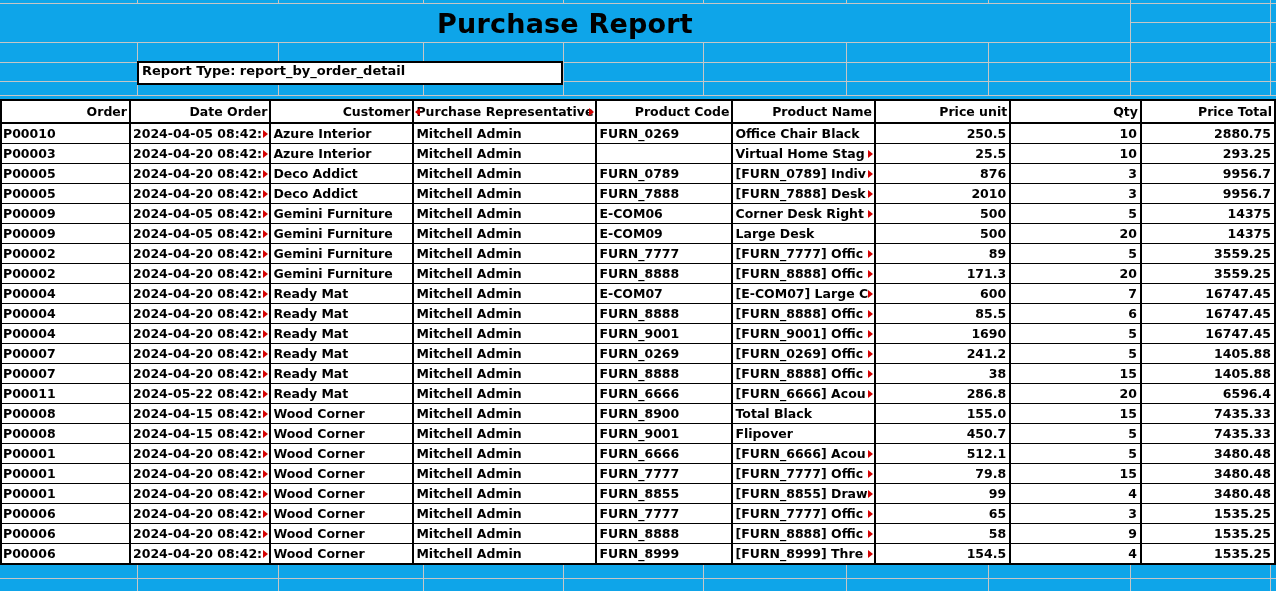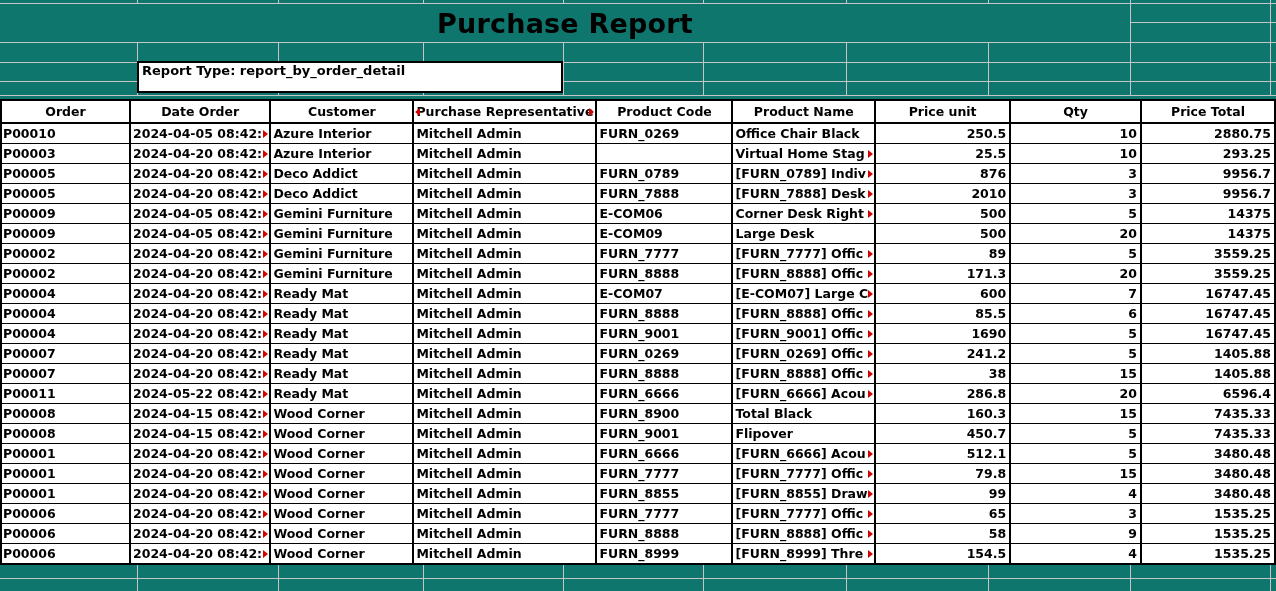--- a/index.html
+++ b/index.html
@@ -1,43 +1,43 @@
 <!DOCTYPE html>
 <html><head>
 <meta charset="utf-8">
 <style>
   html,body { margin:0; padding:0; background:#fff; }
   .sheet {
-    position:relative; width:1276px; height:591px; background:#0f766e;
+    position:relative; width:1276px; height:591px; background:#0ea5e9;
     font-family:"DejaVu Sans","Liberation Sans",sans-serif; font-weight:bold; color:#000;
     overflow:hidden;
     text-decoration:underline;
   }
   .gl { position:absolute; background:#c6c6c6; }
   .title {
     position:absolute; left:0; top:7px; width:1130px; height:34px; line-height:33px;
     text-align:center; font-size:27px; letter-spacing:0.2px;
   }
   .report-type-box {
-    position:absolute; left:137px; top:61px; width:426px; height:32px;
+    position:absolute; left:137px; top:61px; width:426px; height:24px;
     border:2px solid #000; box-sizing:border-box; background:#fff;
     font-size:13px; line-height:15px; padding-left:3px; white-space:nowrap; overflow:hidden;
   }
   table.ptable {
     position:absolute; left:0; top:99px; border-collapse:collapse; table-layout:fixed;
     background:#fff;
   }
   .ptable th, .ptable td {
     border:2px solid #000; border-top-width:1px; border-bottom-width:1px;
     overflow:hidden; white-space:nowrap; padding:0 2px;
     font-size:12.5px; font-weight:bold; position:relative; box-sizing:content-box;
   }
   .ptable { border:2px solid #000; }
   .ptable thead th {
-    height:21px; text-align:center; border-top-width:2px; border-bottom-width:2px;
+    height:21px; text-align:right; border-top-width:2px; border-bottom-width:2px;
     line-height:21px;
   }
   .ptable td { height:19px; line-height:19px; }
   td.c-left { text-align:left; }
   td.c-order { padding-left:1px; }
   td.c-num { text-align:right; padding-right:3px; }
   .r-mark {
     position:absolute; right:1px; top:50%; margin-top:-4px; width:0; height:0;
     border-left:5px solid #d40000; border-top:4px solid transparent; border-bottom:4px solid transparent;
   }
@@ -278,21 +278,21 @@
     <td class="c-num"><span class="txt">20</span></td>
     <td class="c-num"><span class="txt">6596.4</span></td>
   </tr>
         <tr>
     <td class="c-left c-order"><span class="txt">P00008</span></td>
     <td class="c-left"><span class="txt">2024-04-15 08:42:</span><span class="r-mark"></span></td>
     <td class="c-left"><span class="txt">Wood Corner</span></td>
     <td class="c-left"><span class="txt">Mitchell Admin</span></td>
     <td class="c-left"><span class="txt">FURN_8900</span></td>
     <td class="c-left"><span class="txt">Total Black</span></td>
-    <td class="c-num"><span class="txt">160.3</span></td>
+    <td class="c-num"><span class="txt">155.0</span></td>
     <td class="c-num"><span class="txt">15</span></td>
     <td class="c-num"><span class="txt">7435.33</span></td>
   </tr>
         <tr>
     <td class="c-left c-order"><span class="txt">P00008</span></td>
     <td class="c-left"><span class="txt">2024-04-15 08:42:</span><span class="r-mark"></span></td>
     <td class="c-left"><span class="txt">Wood Corner</span></td>
     <td class="c-left"><span class="txt">Mitchell Admin</span></td>
     <td class="c-left"><span class="txt">FURN_9001</span></td>
     <td class="c-left"><span class="txt">Flipover</span></td>

